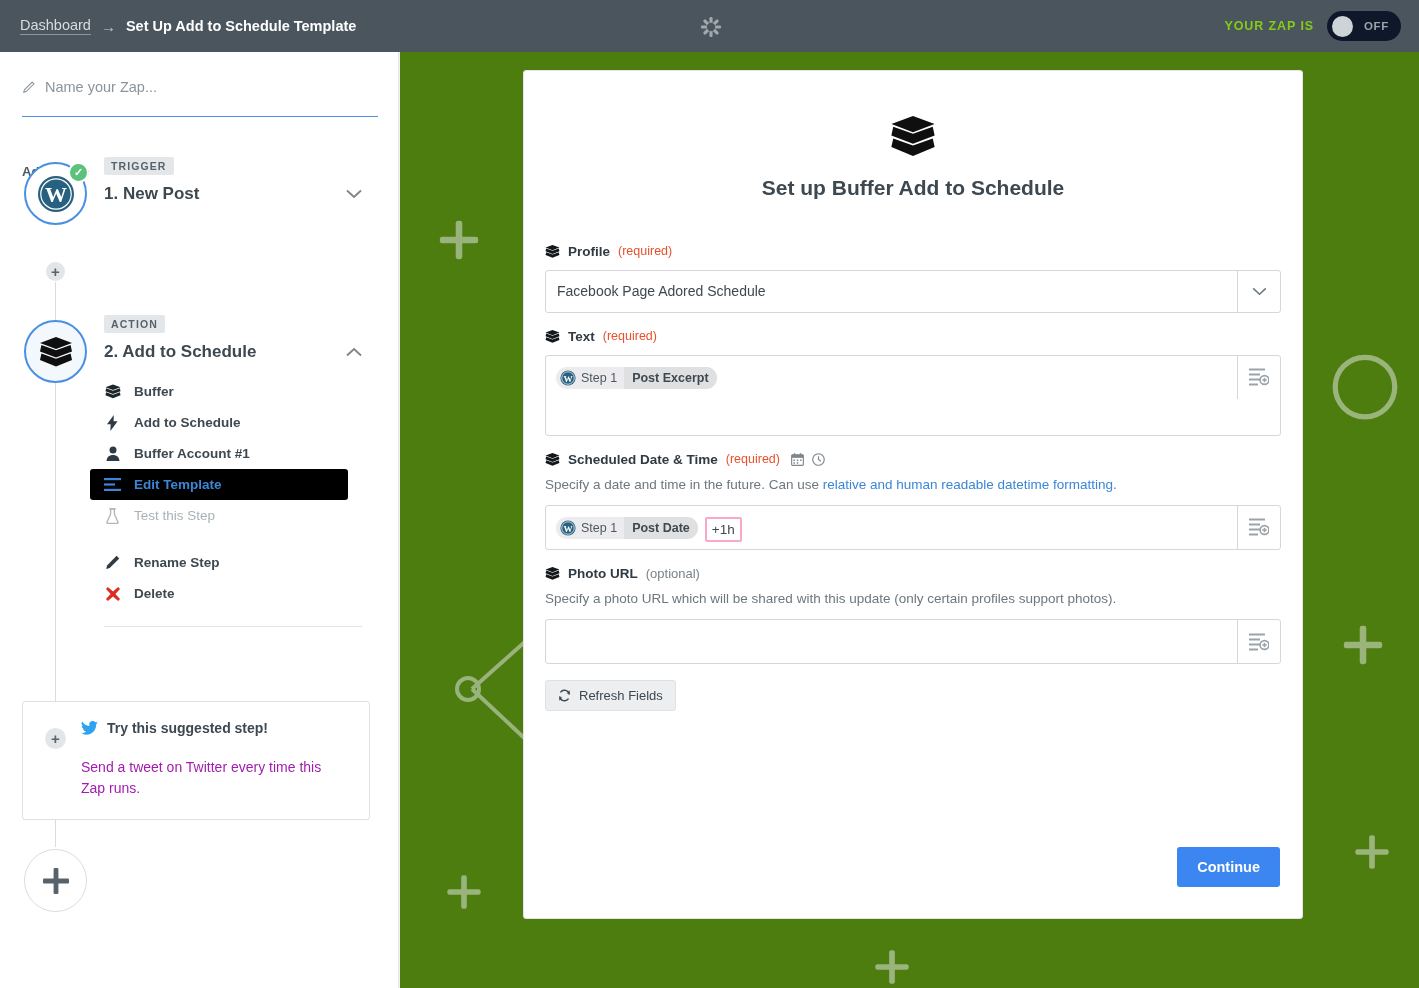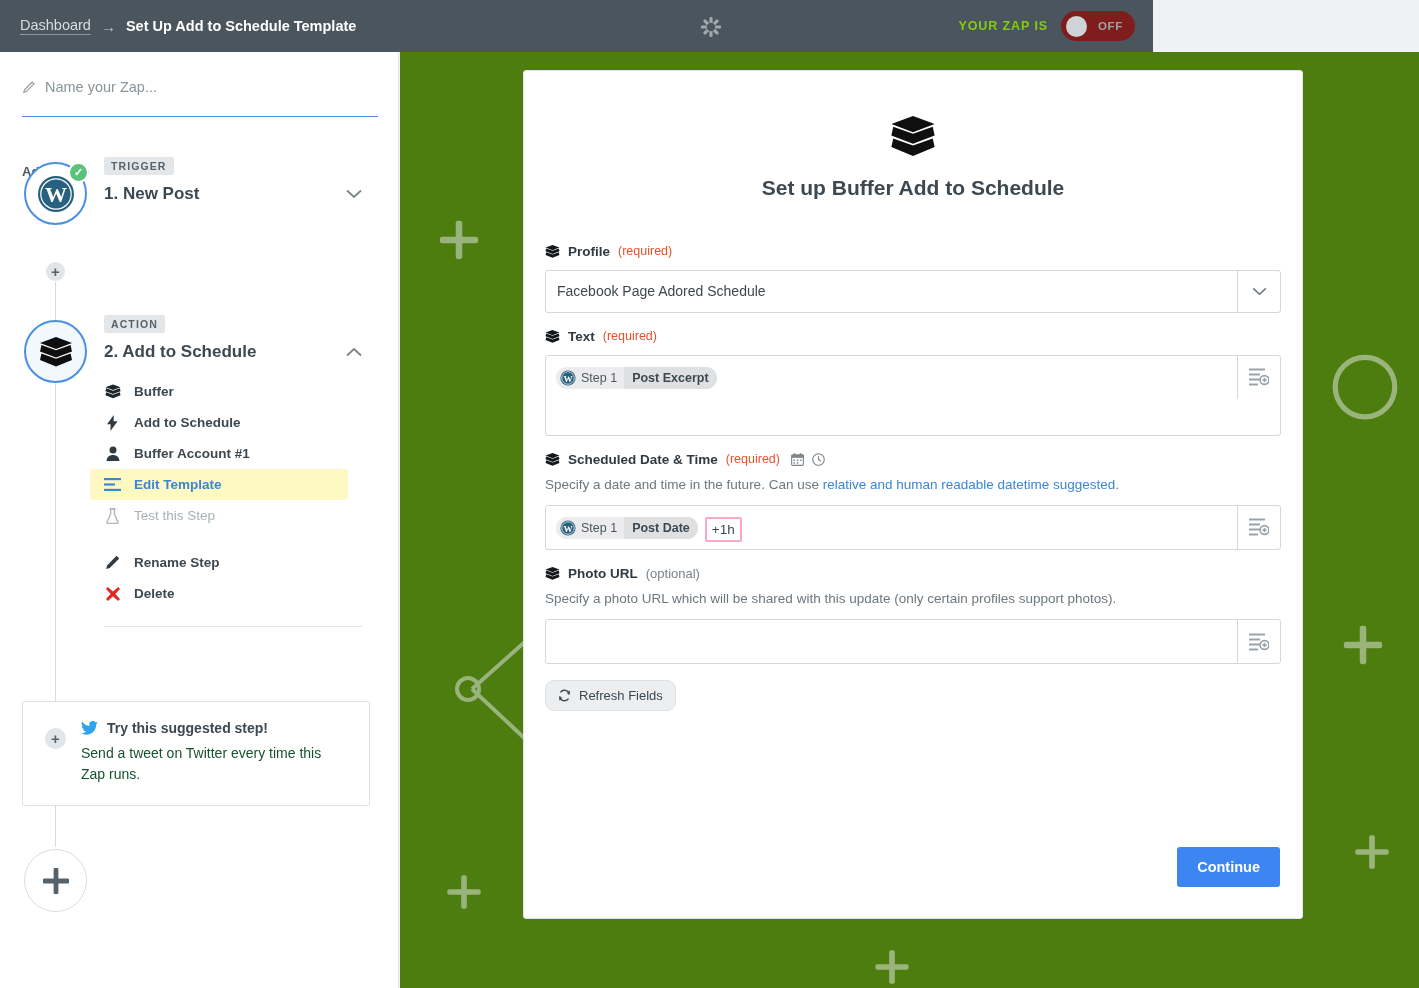--- a/index.html
+++ b/index.html
@@ -7,21 +7,21 @@
     margin: 0; padding: 0;
     width: 1419px; height: 988px;
     font-family: "Liberation Sans", sans-serif;
     background: #eff1f3;
     overflow: hidden;
   }
 
   
   .topbar {
     position: absolute; top: 0; left: 0;
-    width: 1153px; height: 52px;
+    width: 1419px; height: 52px;
     background: #4a555d;
     display: flex; align-items: center;
     color: #ffffff;
   }
   .breadcrumb { display: flex; align-items: center; margin-left: 20px; gap: 10px; }
   .crumb-link {
     font-size: 14.5px; color: #d7dcdf; text-decoration: none;
     border-bottom: 1px solid #8c969c; padding-bottom: 1px; cursor: pointer;
   }
   .crumb-arrow { font-size: 15px; color: #c2c9cd; }
@@ -34,21 +34,21 @@
 
   .zapstate {
     position: absolute; right: 18px; top: 50%; transform: translateY(-50%);
     display: flex; align-items: center; gap: 13px;
   }
   .zapstate-label {
     font-size: 12.5px; font-weight: bold; letter-spacing: .9px; color: #84cc16;
   }
   .toggle {
     width: 74px; height: 30px; border-radius: 15px;
-    background: #7f1d1d; display: flex; align-items: center;
+    background: #0f172a; display: flex; align-items: center;
     padding: 0 5px; cursor: pointer; position: relative;
   }
   .toggle-knob {
     width: 21px; height: 21px; border-radius: 50%;
     background: #cdd3d6;
   }
   .toggle-text {
     position: absolute; right: 12px; font-size: 11.5px; font-weight: bold;
     letter-spacing: .7px; color: #9aa4aa;
   }
@@ -128,21 +128,21 @@
   .chev { width: 16px; height: 10px; }
 
   .sub-list { margin-top: 14px; }
   .sub-item {
     display: flex; align-items: center; gap: 13px;
     height: 31px; padding-left: 14px; margin-left: -14px;
     width: 258px; border-radius: 3px; cursor: pointer;
   }
   .sub-item .si-ico { width: 17px; display: flex; justify-content: center; }
   .sub-item .si-label { font-size: 13.5px; font-weight: bold; color: #3d4850; }
-  .sub-item.active { background: #fef9c3; }
+  .sub-item.active { background: #000000; }
   .sub-item.active .si-label { color: #3b86d6; }
   .sub-item.disabled .si-label { color: #a9b1b6; font-weight: normal; }
 
   .sub-gap { height: 16px; }
   .sub-sep {
     width: 258px; height: 1px; background: #e2e5e7; margin-top: 17px;
   }
 
   
   .suggest-card {
@@ -155,21 +155,21 @@
     width: 21px; height: 21px; border-radius: 50%;
     background: #e3e6e8; display: flex; align-items: center;
     justify-content: center; color: #59636a; font-size: 15px;
     line-height: 1; font-weight: bold; cursor: pointer;
   }
   .suggest-head {
     display: flex; align-items: center; gap: 9px;
     font-size: 14px; font-weight: bold; color: #3d4850;
   }
   .suggest-body {
-    margin-top: 7px; font-size: 14px; color: #14532d; line-height: 1.5;
+    margin-top: 21px; font-size: 14px; color: #a21caf; line-height: 1.5;
   }
 
   .big-plus {
     position: absolute; left: 24px; top: 797px;
     width: 63px; height: 63px; border-radius: 50%;
     background: #fff; border: 1px solid #d8dcde;
     display: flex; align-items: center; justify-content: center;
     cursor: pointer;
   }
 
@@ -253,21 +253,21 @@
   }
   .token-extra {
     font-size: 13.5px; color: #3d4850; border: 2px solid #f9a8c9;
     padding: 0 5px; height: 25px; display: inline-flex; align-items: center;
     margin-left: 2px; border-radius: 2px;
   }
 
   .refresh-btn {
     display: inline-flex; align-items: center; gap: 8px;
     height: 31px; padding: 0 12px; background: #eceef0;
-    border: 1px solid #dfe2e4; border-radius: 9px;
+    border: 1px solid #dfe2e4; border-radius: 3px;
     font-size: 13px; color: #3d4850; cursor: pointer;
     font-family: "Liberation Sans", sans-serif;
   }
 
   .continue-row {
     position: absolute; right: 22px; bottom: 31px;
   }
   .continue-btn {
     background: #3b86f0; color: #fff; border: 0; border-radius: 3px;
     height: 40px; padding: 0 20px; font-size: 14.5px; font-weight: bold;
@@ -586,21 +586,21 @@
                 <rect x="2.6" y="10" width="1.6" height="1.6"></rect>
                 <rect x="6.2" y="10" width="1.6" height="1.6"></rect>
               </g>
           </svg>
           <svg width="13" height="13" viewBox="0 0 14 14">
             <circle cx="7" cy="7" r="6.2" fill="none" stroke="#7b858b" stroke-width="1.2"></circle>
             <path d="M7 3.4V7l2.6 1.9" fill="none" stroke="#7b858b" stroke-width="1.2"></path>
           </svg>
         </div>
         <div class="field-help">
-          <span>Specify a date and time in the future. Can use </span><a href="#">relative and human readable datetime suggested</a><span>.</span>
+          <span>Specify a date and time in the future. Can use </span><a href="#">relative and human readable datetime formatting</a><span>.</span>
         </div>
         <div class="input-wrap">
           <div class="input-body">
             <span class="token">
               <svg class="token-ico" viewBox="0 0 20 20">
                 <circle cx="10" cy="10" r="9.5" fill="#28607f"></circle>
                 <circle cx="10" cy="10" r="7.8" fill="none" stroke="#fff" stroke-width=".9"></circle>
                 <text x="10" y="14.6" font-size="11.5" font-weight="bold" fill="#fff" text-anchor="middle" font-family="Liberation Serif, serif">W</text>
               </svg>
               <span class="token-step">Step 1</span>

